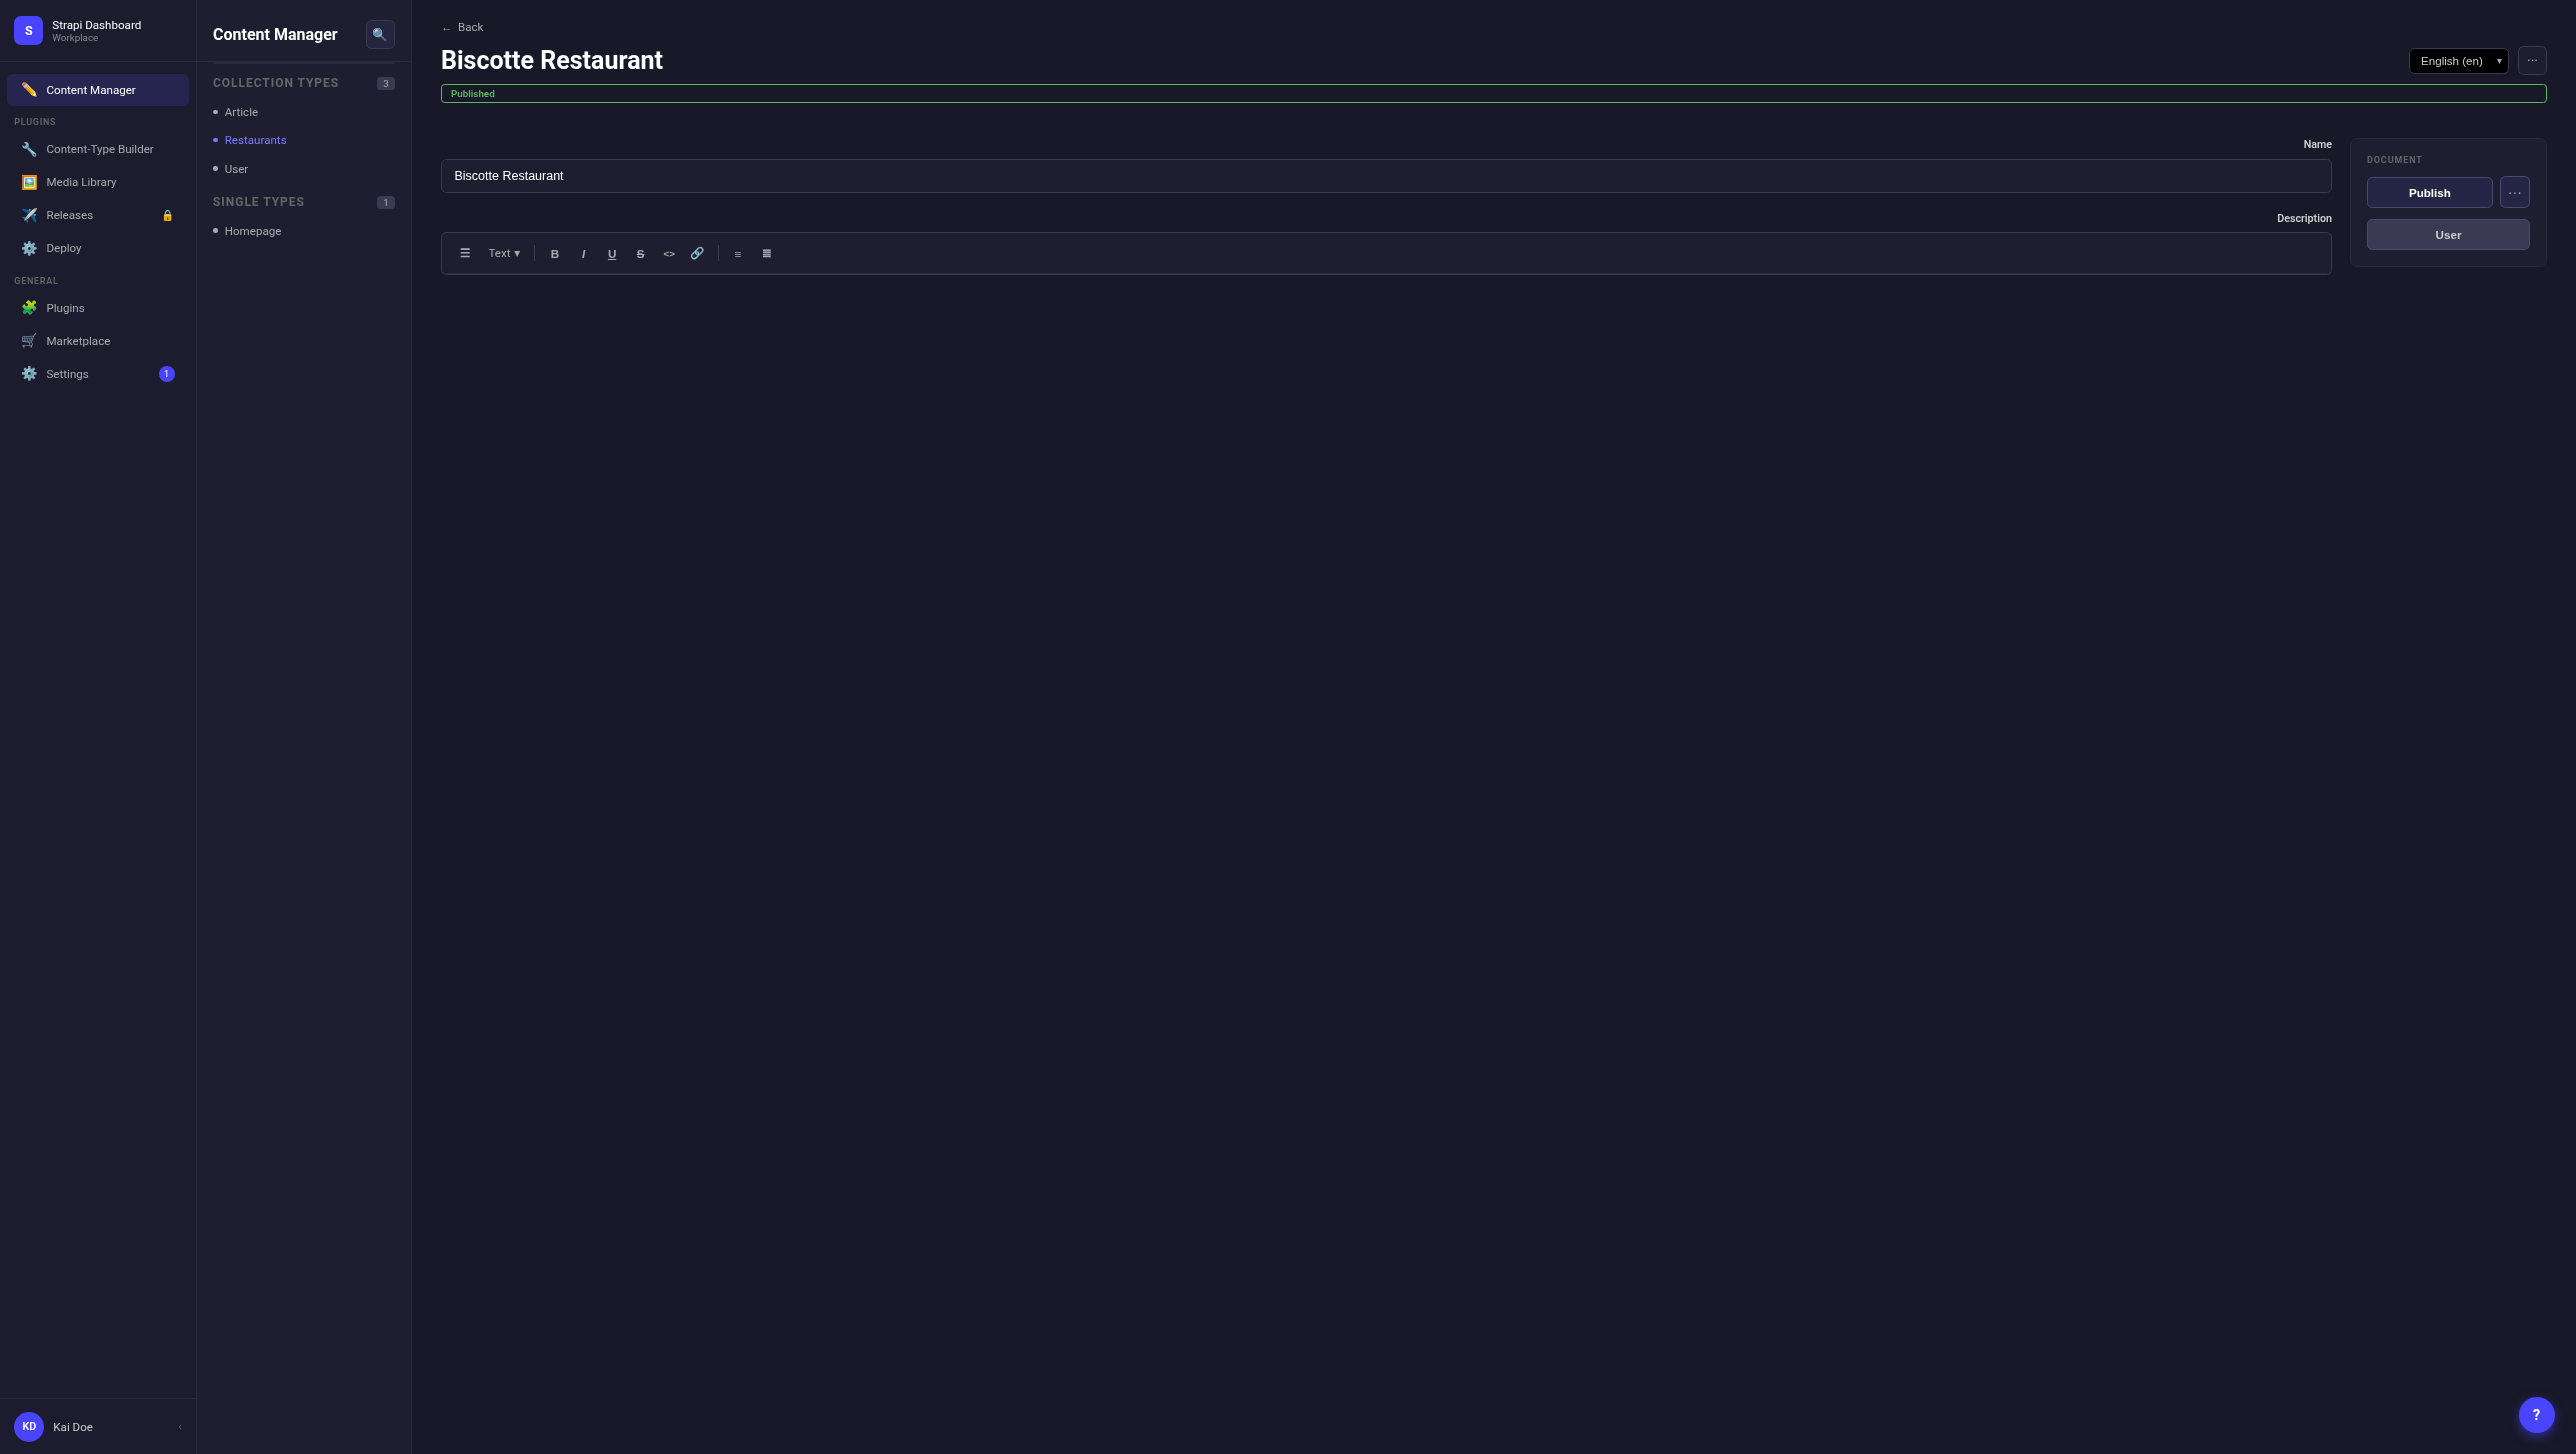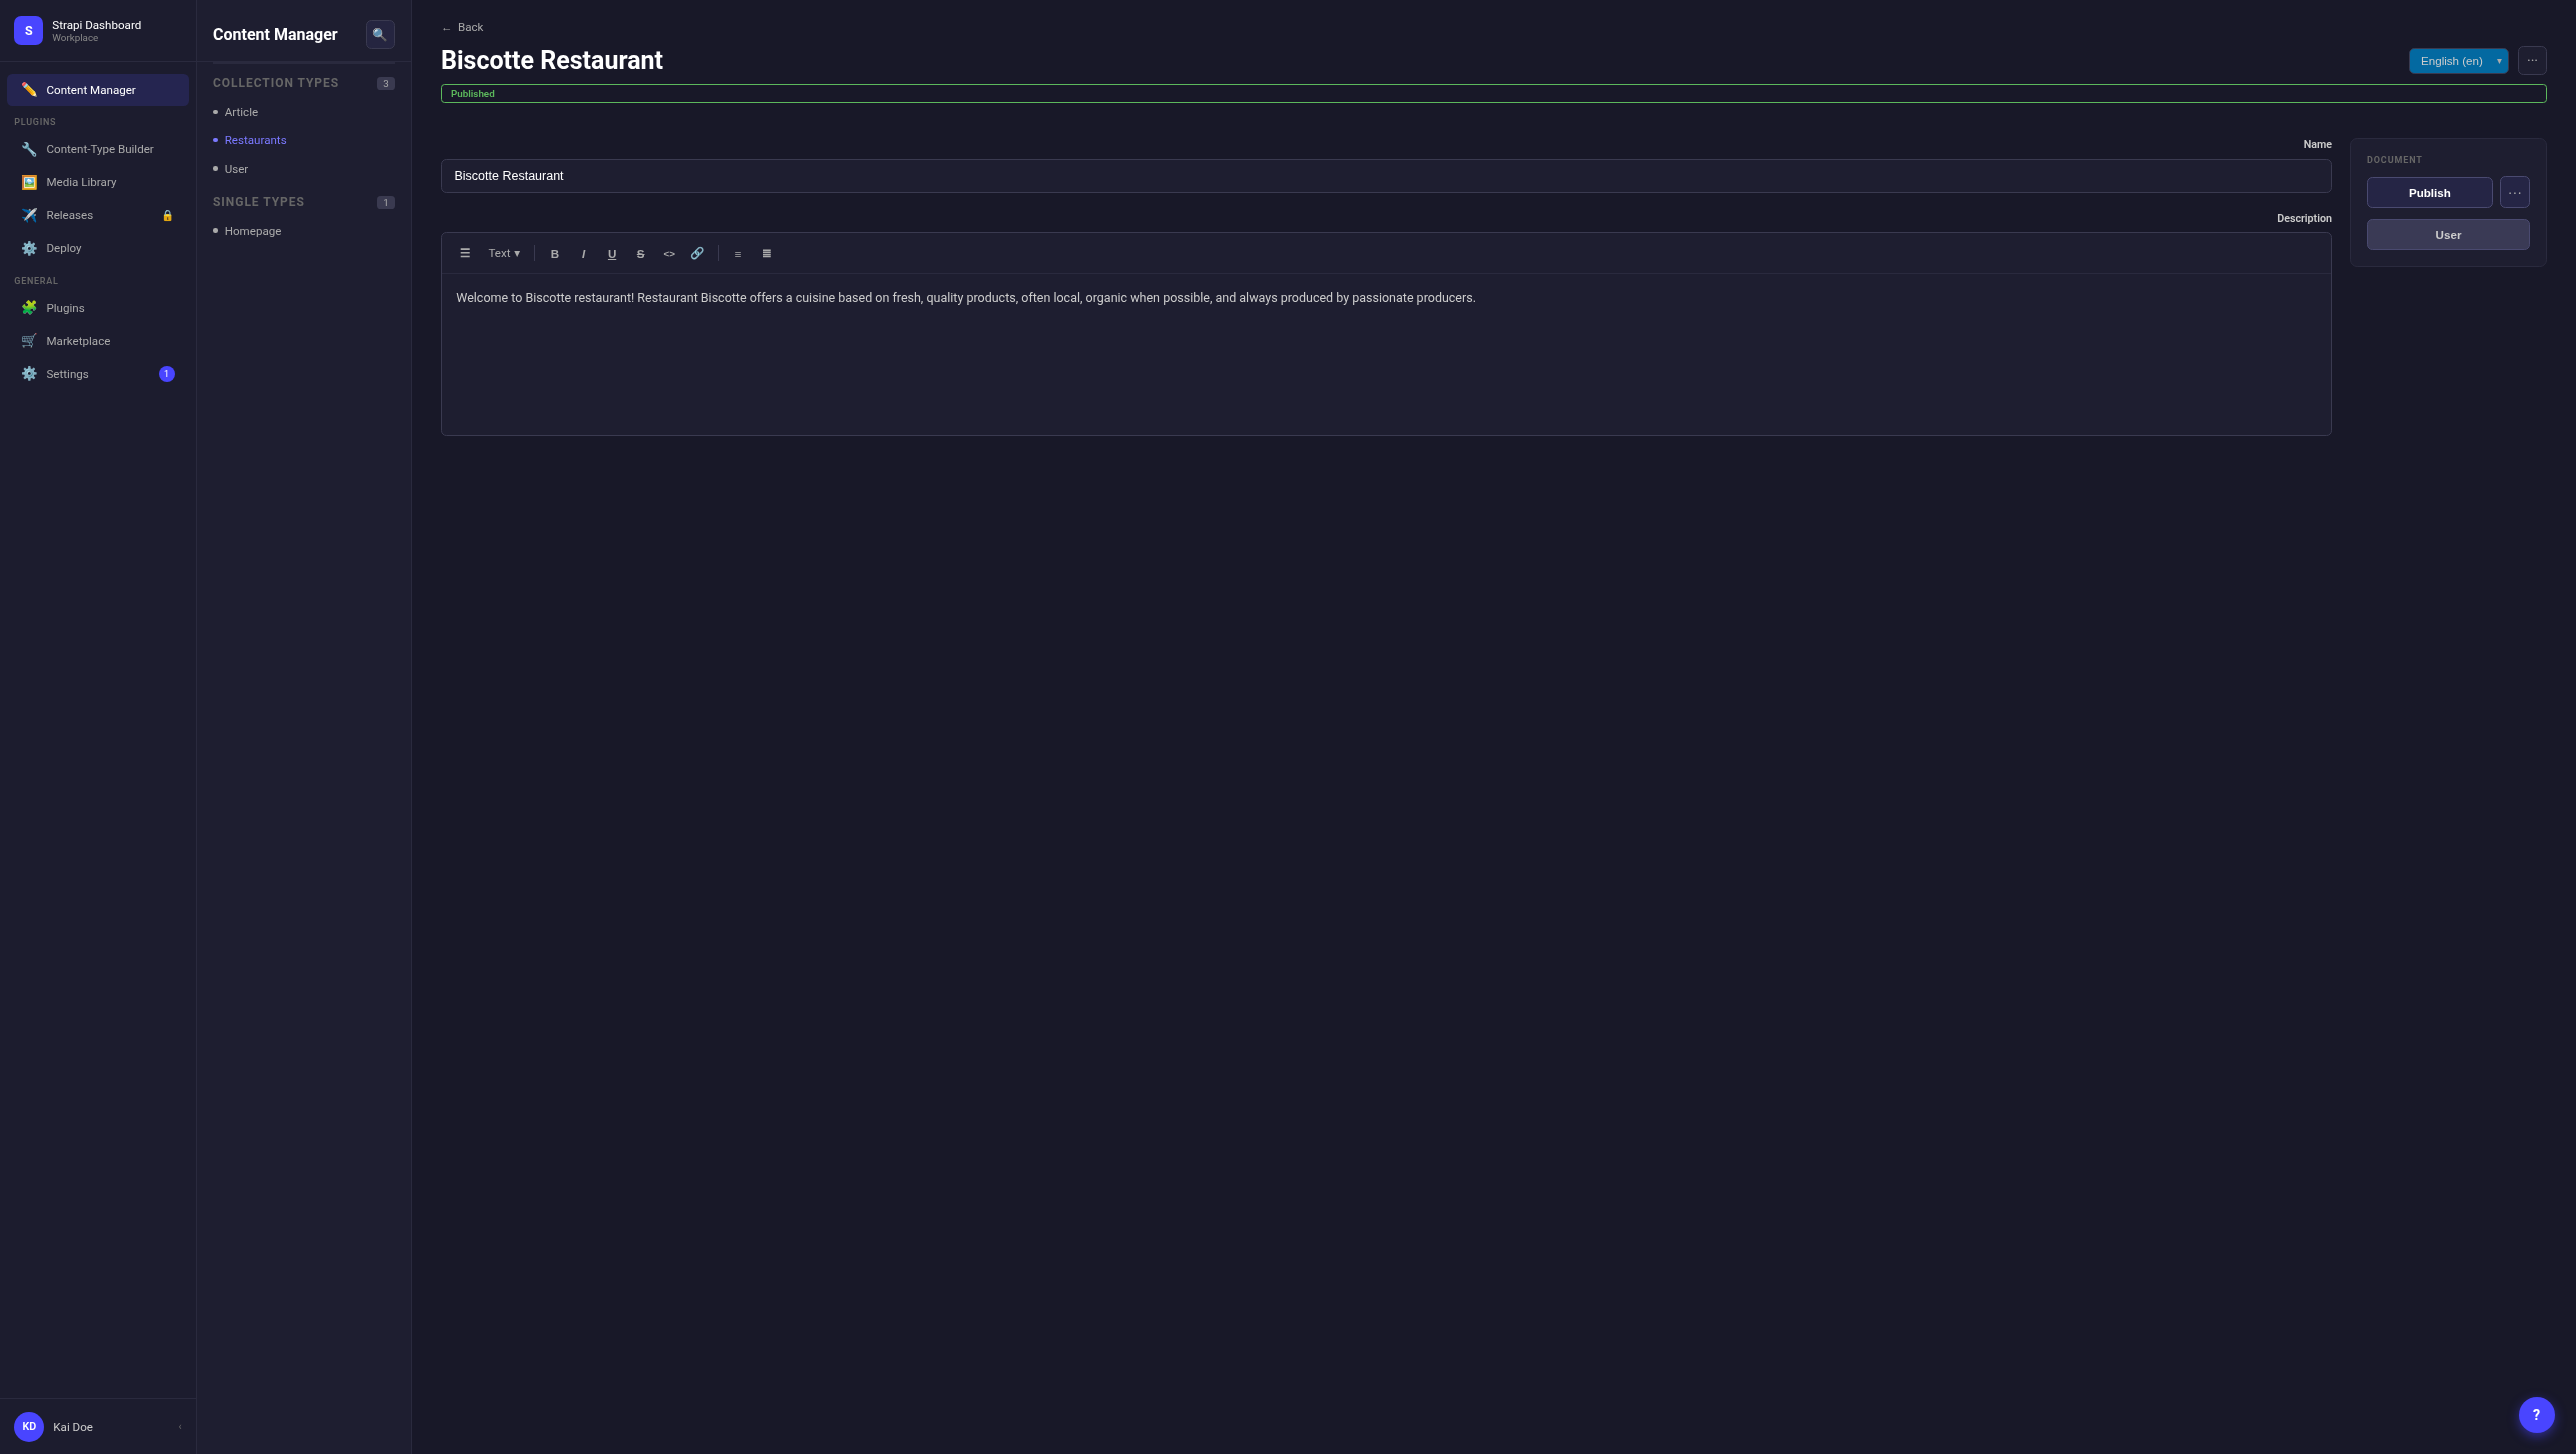--- a/index.html
+++ b/index.html
@@ -250,21 +250,21 @@
       color: #fff;
     }
 
     .editor-title-actions {
       display: flex;
       align-items: center;
       gap: 9px;
     }
 
     .lang-select {
-      background: #0369a1;
+      background: #000000;
       border: 0.9px solid #3a3a50;
       border-radius: 5.4px;
       color: #ccc;
       font-size: 11.6px;
       padding: 5.4px 25px 5.4px 10.7px;
       cursor: pointer;
       appearance: none;
       -webkit-appearance: none;
       position: relative;
     }
@@ -644,21 +644,20 @@
             <button class="toolbar-btn" style="font-weight:700;">B</button>
             <button class="toolbar-btn" style="font-style:italic;">I</button>
             <button class="toolbar-btn" style="text-decoration:underline;">U</button>
             <button class="toolbar-btn" style="text-decoration:line-through;">S</button>
             <button class="toolbar-btn" style="font-size:9.8px;">&lt;&gt;</button>
             <button class="toolbar-btn">🔗</button>
             <div class="toolbar-divider"></div>
             <button class="toolbar-btn">≡</button>
             <button class="toolbar-btn">≣</button>
           </div>
-          <div class="rich-editor-content" contenteditable="true" style="">Welcome to Biscotte restaurant! Restaurant Biscotte offers a cuisine based on fresh, quality products, often local, organic when possible, and always produced by passionate producers.</div>
         </div>
       </div>
     </div>
 
     <div class="document-panel">
       <span class="document-label">DOCUMENT</span>
       <div class="publish-row">
         <button class="publish-main-btn">Publish</button>
         <button class="publish-more-btn">···</button>
       </div>

